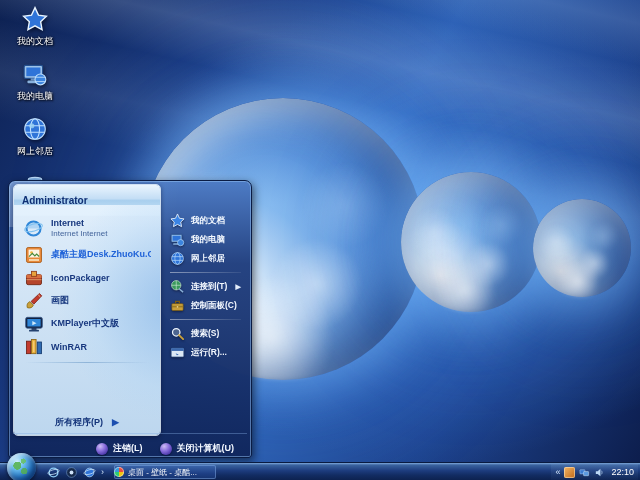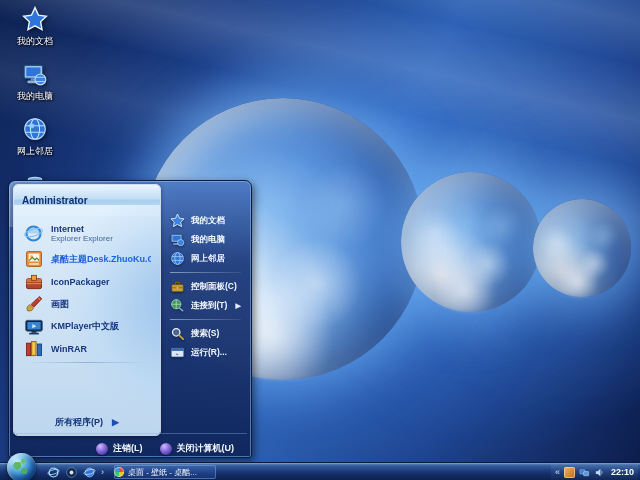--- a/index.html
+++ b/index.html
@@ -49,21 +49,21 @@
     background:linear-gradient(100deg, rgba(255,255,255,.22) 0%, rgba(255,255,255,.05) 45%, transparent 70%); }
 
   .menu-left-panel { position:absolute; left:4px; top:3px; width:148px; height:252px;
     border-radius:5px; border:1px solid rgba(240,250,255,.8); overflow:hidden;
     box-shadow:0 1px 4px rgba(0,0,20,.4); }
   .menu-header { height:31px; display:flex; align-items:center; padding:12px 8px;
     font-size:10px; font-weight:bold; color:#0e2f74;
     background:linear-gradient(180deg, #eaf5fe 0%, #c4def5 45%, #a8cfee 52%, #cde5f8 100%);
     border-bottom:1px solid #9fc4e4; }
   .menu-left-body { position:absolute; top:20px; bottom:0; left:0; right:0;
-    display:flex; flex-direction:column; padding:14px 5px 4px;
+    display:flex; flex-direction:column; padding:8px 5px 4px;
     background:
       radial-gradient(circle 150px at 112% 42%, rgba(118,173,230,.6), rgba(170,210,245,.25) 58%, transparent 80%),
       linear-gradient(180deg, rgba(229,242,253,.97), rgba(198,224,246,.95)); }
   .ml-item { display:flex; align-items:center; gap:7px; height:23px; padding:0 4px; border-radius:3px; cursor:pointer; }
   .ml-item .ic { width:21px; height:21px; flex:none; display:flex; align-items:center; justify-content:center; }
   .ml-label { font-size:9px; font-weight:bold; color:#17377e; white-space:nowrap; overflow:hidden; }
   .ml-item.internet { height:30px; }
   .ml-sub { font-size:8px; font-weight:normal; color:#42639a; }
   .ml-item.zhuoku .ml-label { color:#1f62d8; }
   .ml-spacer { flex:1; }
@@ -109,21 +109,21 @@
     box-shadow:inset 0 0 0 1px rgba(140,180,235,.45);
     display:flex; align-items:center; gap:4px; padding:0 0; cursor:pointer; }
   .task-button .tlabel { color:#fff; font-size:8px; white-space:nowrap; overflow:hidden; text-overflow:ellipsis; }
   .pinwheel { width:10px; height:10px; border-radius:50%; flex:none;
     background:conic-gradient(#e84c3d 0 25%, #f1c40f 0 50%, #2ecc71 0 75%, #3498db 0);
     box-shadow:inset 0 0 0 1px rgba(255,255,255,.5); }
   .tray { position:absolute; right:2px; top:0; height:18px; display:flex; align-items:center; gap:4px; padding:0 4px;
     background:linear-gradient(180deg, rgba(110,150,205,.25), rgba(20,45,95,.25)); }
   .tray .ticon { width:11px; height:11px; display:flex; align-items:center; justify-content:center; cursor:pointer; }
   .t-orange { background:linear-gradient(135deg,#f2b567,#c06a18); border-radius:2px; box-shadow:inset 0 0 0 1px rgba(255,235,200,.5); }
-  .clock { color:#fff; font-size:9px; margin-left:2px; cursor:default;font-weight:bold; }
+  .clock { color:#fff; font-size:9px; margin-left:2px; cursor:default; }
 
   svg { display:block; }
 </style>
 </head>
 <body>
 
 <div class="screen">
 
   <div class="rays"></div>
   <div class="planet p1"></div>
@@ -184,21 +184,21 @@
         <div class="ml-item internet">
           <span class="ic">
             <svg viewBox="0 0 24 24" width="21" height="21">
                 <circle cx="12" cy="12" r="8" fill="none" stroke="#2f86d8" stroke-width="2.4"></circle>
                 <path d="M5 12a7 7 0 0 1 14 0" fill="#5aa6e8" opacity=".35"></path>
                 <ellipse cx="12" cy="11" rx="10.5" ry="4" fill="none" stroke="#7ec0f0" stroke-width="1.2" transform="rotate(-16 12 11)"></ellipse>
               </svg>
           </span>
           <span style="display:flex;flex-direction:column;line-height:1.15">
             <span class="ml-label">Internet</span>
-            <span class="ml-sub">Explorer Explorer</span>
+            <span class="ml-sub">Internet Internet</span>
           </span>
         </div>
 
         <div class="ml-item zhuoku">
           <span class="ic">
             <svg viewBox="0 0 24 24" width="20" height="20">
                 <rect x="3" y="3" width="18" height="18" rx="2" fill="#e8893a" stroke="#a85812"></rect>
                 <rect x="5.5" y="5.5" width="13" height="9.5" fill="#fdf4e2"></rect>
                 <circle cx="9" cy="9" r="1.6" fill="#f3b13c"></circle>
                 <path d="M6 14l4-4 3 3 2.2-2.2 3 3" stroke="#4a8a3a" stroke-width="1.4" fill="none"></path>
@@ -298,39 +298,39 @@
             </svg>
         </span>
         <span>网上邻居</span>
       </div>
 
       <div class="mr-sep"></div>
 
       <div class="mr-item">
         <span class="ic">
           <svg viewBox="0 0 24 24" width="15" height="15">
+              <circle cx="10" cy="10" r="7.5" fill="#3a9a5c" stroke="#cfe8d8"></circle>
+              <path d="M2.5 10h15M10 2.5v15" stroke="#cfe8d8" stroke-width="1"></path>
+              <path d="M14.5 15.5l6.5 5.5" stroke="#8ab0d8" stroke-width="2.2"></path>
+            </svg>
+        </span>
+        <span>连接到(T)</span>
+        <span class="mr-arrow">▶</span>
+      </div>
+
+      <div class="mr-item">
+        <span class="ic">
+          <svg viewBox="0 0 24 24" width="15" height="15">
               <rect x="3" y="9" width="18" height="11" rx="1.5" fill="#caa03a" stroke="#7a5c14"></rect>
               <path d="M9 9V5.5h6V9" fill="none" stroke="#7a5c14" stroke-width="2"></path>
               <rect x="3" y="12.5" width="18" height="2.5" fill="#9a7a24"></rect>
               <circle cx="12" cy="14" r="1.4" fill="#e8d08a"></circle>
             </svg>
         </span>
         <span>控制面板(C)</span>
-      </div>
-
-      <div class="mr-item">
-        <span class="ic">
-          <svg viewBox="0 0 24 24" width="15" height="15">
-              <circle cx="10" cy="10" r="7.5" fill="#3a9a5c" stroke="#cfe8d8"></circle>
-              <path d="M2.5 10h15M10 2.5v15" stroke="#cfe8d8" stroke-width="1"></path>
-              <path d="M14.5 15.5l6.5 5.5" stroke="#8ab0d8" stroke-width="2.2"></path>
-            </svg>
-        </span>
-        <span>连接到(T)</span>
-        <span class="mr-arrow">▶</span>
       </div>
 
       <div class="mr-sep"></div>
 
       <div class="mr-item">
         <span class="ic">
           <svg viewBox="0 0 24 24" width="15" height="15">
               <circle cx="10" cy="10" r="6" fill="rgba(205,232,255,.3)" stroke="#eef6ff" stroke-width="2"></circle>
               <path d="M14.5 14.5L21 21" stroke="#caa03a" stroke-width="3" stroke-linecap="round"></path>
             </svg>

